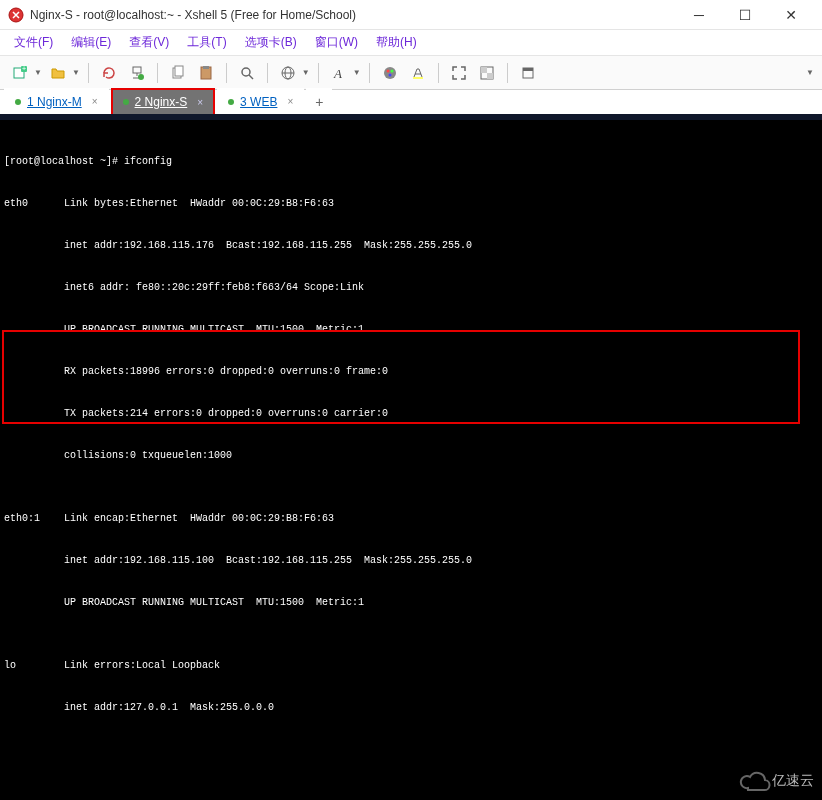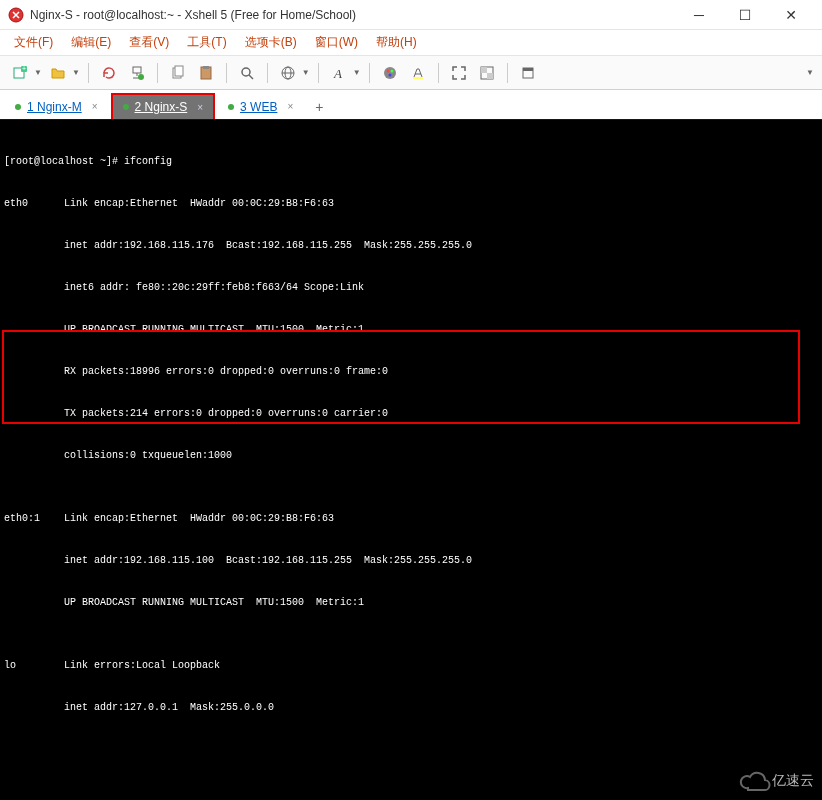--- a/index.html
+++ b/index.html
@@ -3,26 +3,26 @@
 <meta charset="utf-8">
 <style>
 * { margin: 0; padding: 0; box-sizing: border-box; }
 body { font-family: "Microsoft YaHei", "Segoe UI", sans-serif; font-size: 12px; background: #f0f0f0; width: 822px; height: 800px; overflow: hidden; position: relative; }
 .titlebar { background: #fff; height: 30px; display: flex; align-items: center; padding: 12px 8px; border-bottom: 1px solid #e5e5e5; }
 .titlebar .app-icon { width: 16px; height: 16px; margin-right: 6px; }
 .titlebar .title { flex: 1; font-size: 12px; color: #333; }
 .titlebar .win-controls { display: flex; gap: 0; }
 .titlebar .win-btn { width: 46px; height: 30px; display: flex; align-items: center; justify-content: center; font-size: 14px; color: #333; cursor: pointer; }
 .menubar { background: #fff; height: 26px; display: flex; align-items: center; padding: 0 10px; gap: 10px; border-bottom: 1px solid #e5e5e5; }
-.menubar .menu-item { font-size: 12px; color: #c2410c; cursor: pointer; padding: 2px 4px; }
+.menubar .menu-item { font-size: 12px; color: #6d28d9; cursor: pointer; padding: 2px 4px; }
 .toolbar { background: #fafafa; height: 34px; display: flex; align-items: center; padding: 0 8px; gap: 4px; border-bottom: 1px solid #d0d0d0; }
 .tb-btn { width: 24px; height: 24px; display: flex; align-items: center; justify-content: center; cursor: pointer; border-radius: 2px; }
 .tb-sep { width: 1px; height: 20px; background: #ccc; margin: 0 4px; }
 .tb-dropdown { font-size: 8px; color: #666; margin-left: -2px; }
-.tabbar { background: #fff; height: 30px; display: flex; align-items: flex-end; padding: 0 4px; border-bottom: 1px solid #0f172a; }
+.tabbar { background: #fff; height: 30px; display: flex; align-items: flex-end; padding: 0 4px; border-bottom: 6px solid #0f172a; }
 .tab { height: 26px; padding: 0 10px; display: flex; align-items: center; gap: 6px; font-size: 12px; cursor: pointer; border: 1px solid transparent; border-bottom: none; background: #fff; margin-right: 2px; }
 .tab.active { border: 2px solid #e60000; border-bottom: none; background: #737373; color: #fff; }
 .tab.active .tab-label { color: #fff; }
 .tab .dot { width: 6px; height: 6px; border-radius: 50%; background: #4a4; }
 .tab .tab-label { text-decoration: underline; color: #0060c0; }
 .tab.active .tab-label { text-decoration: underline; }
 .tab .tab-close { font-size: 10px; color: #888; margin-left: 4px; }
 .tab.active .tab-close { color: #cce; }
 .tab.add { width: 26px; justify-content: center; font-size: 14px; color: #666; }
 .terminal { background: #000; color: #fff; font-family: "Consolas", "Courier New", monospace; font-size: 10px; line-height: 21px; padding: 10px 4px; white-space: pre; position: relative; height: 680px; overflow: hidden; }
@@ -181,21 +181,21 @@
     <span class="tab-label">3 WEB</span>
     <span class="tab-close">×</span>
   </div>
   <div class="tab add">
       <span>+</span>
     </div>
 </div>
 
 <div class="terminal">
 <div class="term-line">[root@localhost ~]# ifconfig</div>
-<div class="term-line">eth0      Link encap:Ethernet  HWaddr 00:0C:29:B8:F6:63</div>
+<div class="term-line">eth0      Link bytes:Ethernet  HWaddr 00:0C:29:B8:F6:63</div>
 <div class="term-line">          inet addr:192.168.115.176  Bcast:192.168.115.255  Mask:255.255.255.0</div>
 <div class="term-line">          inet6 addr: fe80::20c:29ff:feb8:f663/64 Scope:Link</div>
 <div class="term-line">          UP BROADCAST RUNNING MULTICAST  MTU:1500  Metric:1</div>
 <div class="term-line">          RX packets:18996 errors:0 dropped:0 overruns:0 frame:0</div>
 <div class="term-line">          TX packets:214 errors:0 dropped:0 overruns:0 carrier:0</div>
 <div class="term-line">          collisions:0 txqueuelen:1000</div>
 <div class="term-line"></div>
 <div class="term-line">eth0:1    Link encap:Ethernet  HWaddr 00:0C:29:B8:F6:63</div>
 <div class="term-line">          inet addr:192.168.115.100  Bcast:192.168.115.255  Mask:255.255.255.0</div>
 <div class="term-line">          UP BROADCAST RUNNING MULTICAST  MTU:1500  Metric:1</div>

